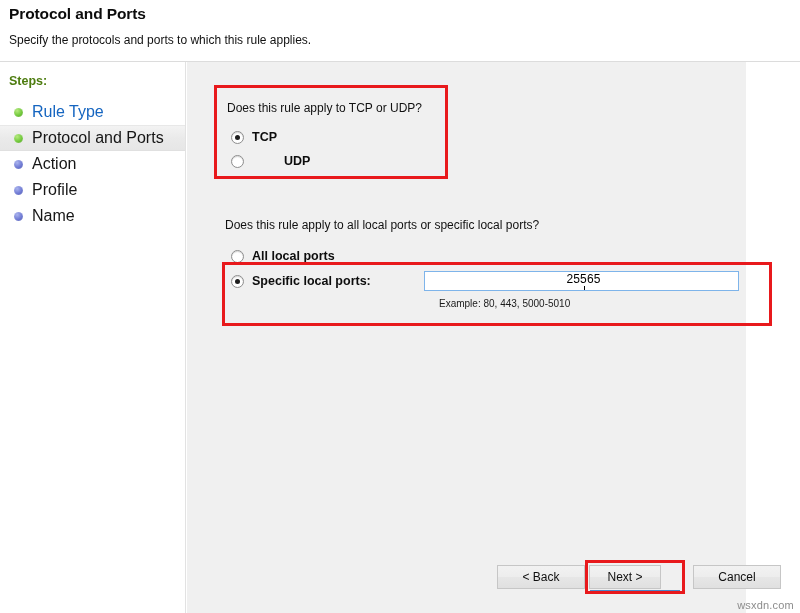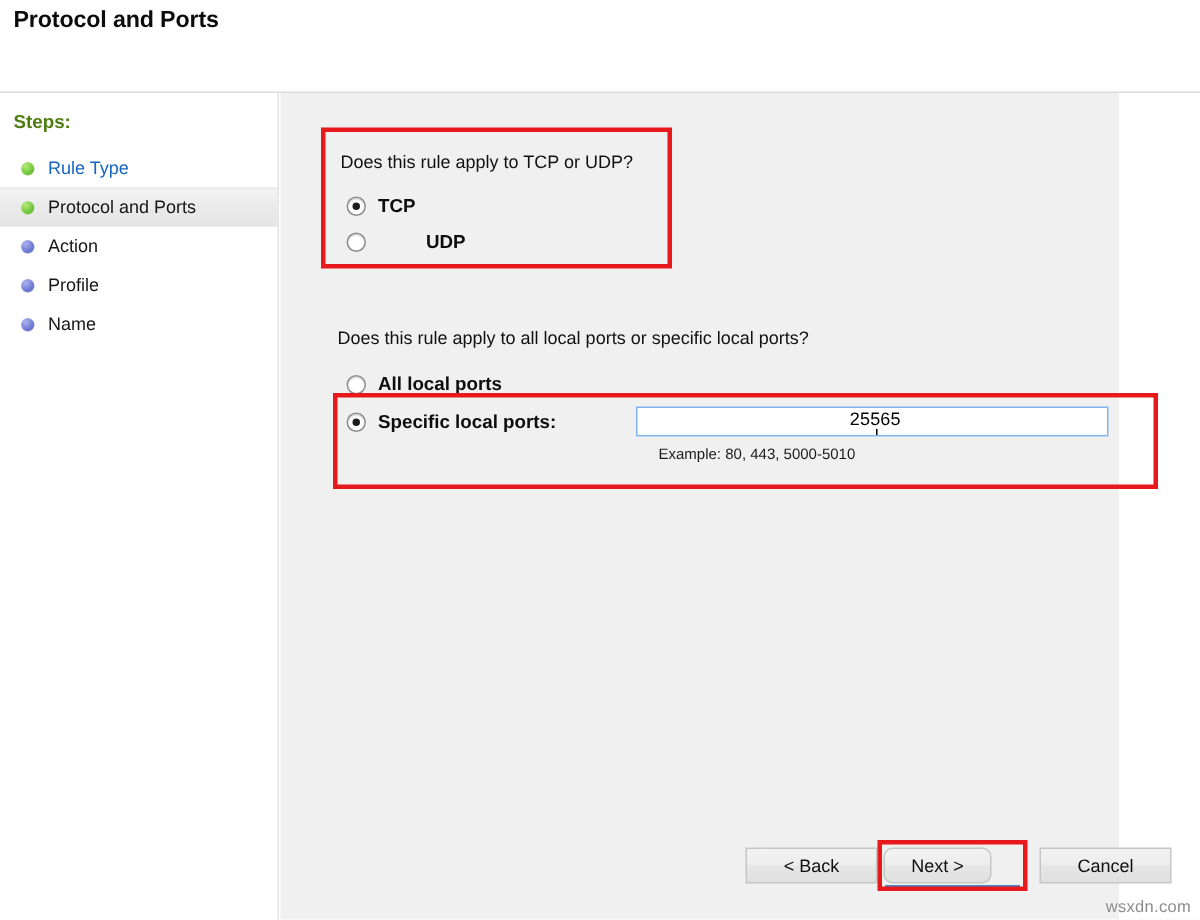--- a/index.html
+++ b/index.html
@@ -85,21 +85,21 @@
   }
   .step-bullet.green {
     background: radial-gradient(circle at 35% 30%, #b6ea7e 0%, #72c93c 55%, #4c9a21 100%);
     box-shadow: inset 0 0 1px rgba(255,255,255,0.8);
   }
   .step-bullet.blue {
     background: radial-gradient(circle at 35% 30%, #aab4ee 0%, #6f7ad4 55%, #4a55ae 100%);
     box-shadow: inset 0 0 1px rgba(255,255,255,0.7);
   }
   .step-label {
-    font-size: 12px;
+    font-size: 16px;
     color: #161616;
     white-space: nowrap;
   }
   .step-label.link {
     color: #1565c0;
   }
 
   
   #content {
     position: absolute;
@@ -202,21 +202,21 @@
     cursor: default;
   }
   #btn-next-wrap {
     position: absolute;
     left: 589px; top: 565px;
     width: 92px; height: 30px;
   }
   #btn-next {
     position: absolute;
     left: 0; top: 0;
-    width: 72px; height: 24px; border-radius: 6px;
+    width: 72px; height: 24px;
   }
   #btn-next-underline {
     position: absolute;
     left: 1px; top: 25px;
     width: 90px; height: 2px;
     background: #4a86c8;
   }
   #btn-next-annot {
     position: absolute;
     left: -4px; top: -5px;
@@ -231,20 +231,21 @@
     font-size: 11px;
     color: #8c8c8c;
     letter-spacing: 0.2px;
   }
 </style>
 </head>
 <body>
 
 <div id="header">
   <div id="header-title">Protocol and Ports</div>
+  <div id="header-subtitle">Specify the protocols and ports to which this rule applies.</div>
 </div>
 
 <div id="sidebar">
   <div id="steps-label">Steps:</div>
   <div id="steps-list">
 
     <div class="step-row">
       <span class="step-bullet green"></span>
       <span class="step-label link">Rule Type</span>
     </div>

